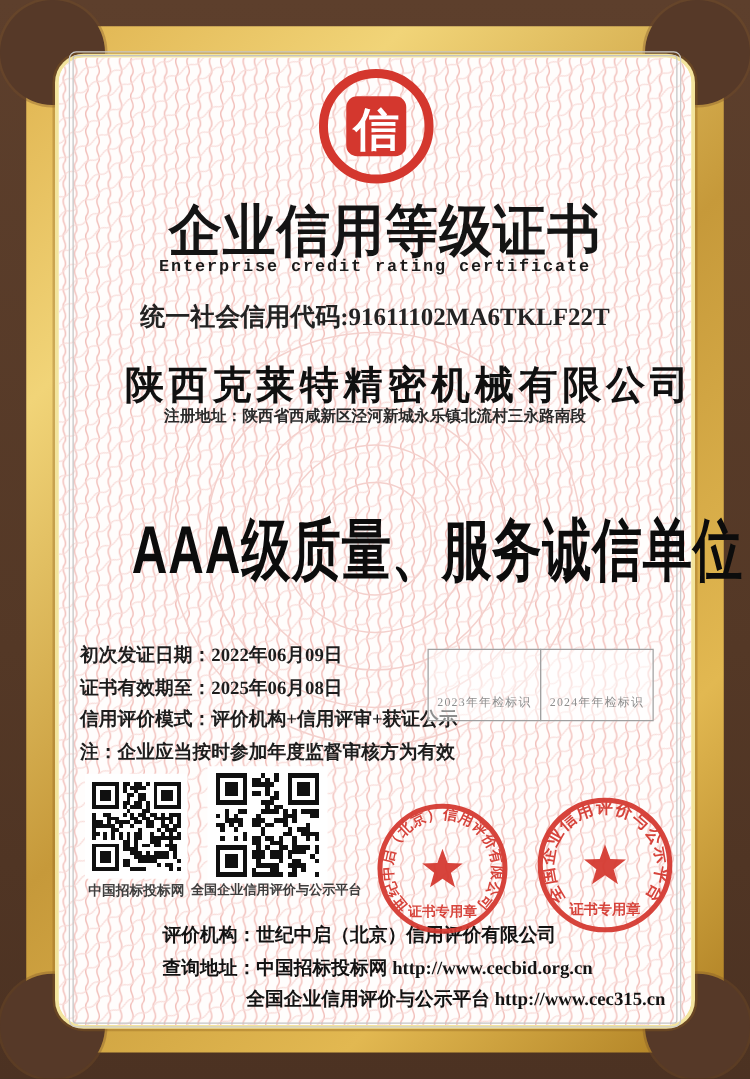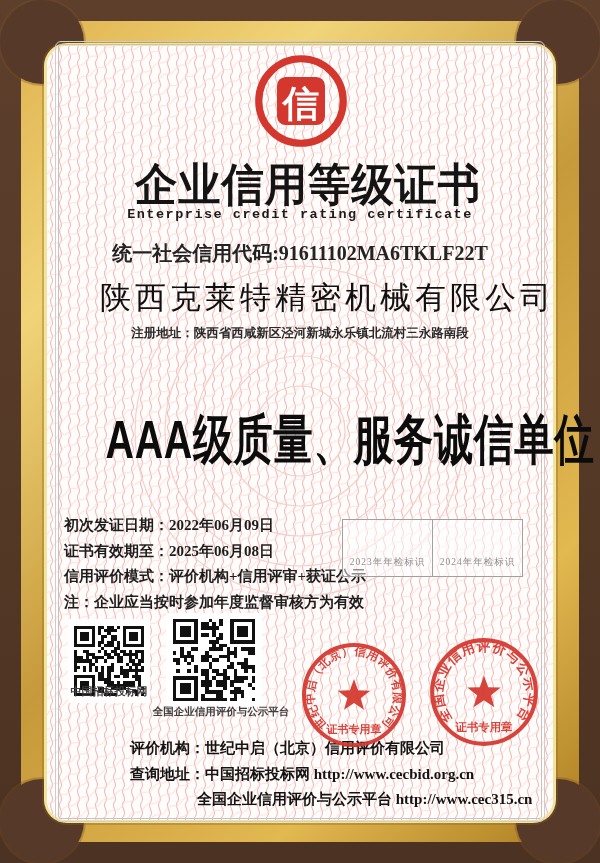--- a/index.html
+++ b/index.html
@@ -18,39 +18,39 @@
   .abs{position:absolute;left:0;right:0;text-align:center;z-index:2;}
   .hei{font-family:"Liberation Sans","DejaVu Sans",sans-serif;padding-left:15px;}
   .song{font-family:"Liberation Serif","DejaVu Serif",serif;}
   .mono{font-family:"Liberation Mono","DejaVu Sans Mono",monospace;}
 
   .top-seal{position:absolute;left:253px;top:51px;z-index:2;}
   .title{top:155px;font-size:45px;font-weight:900;color:#141414;letter-spacing:1px;}
   .title span{display:inline-block;transform:scaleX(.94);}
   .subtitle{top:207px;font-size:13.5px;font-weight:600;letter-spacing:1.5px;color:#1b1b1b;}
   .code{top:240px;font-size:20px;font-weight:600;color:#232323;}
-  .company{top:277px;font-size:31px;font-weight:400;letter-spacing:4px;color:#101010;margin-left:40px;}
+  .company{top:287px;font-size:31px;font-weight:700;letter-spacing:4px;color:#101010;margin-left:40px;}
   .address{top:325px;font-size:12.5px;font-weight:700;color:#2a2a2a;}
   .statement{top:354px;font-size:14.5px;font-weight:700;color:#222;}
   .rating{top:404px;font-size:54px;font-weight:900;color:#0c0c0c;white-space:nowrap;}
   .rating span{display:inline-block;transform:scaleX(.73);letter-spacing:1px;}
 
   .details{position:absolute;left:64px;top:513px;z-index:2;font-size:15px;font-weight:700;color:#1d1d1d;line-height:25.5px;white-space:nowrap;}
   .year-boxes{position:absolute;left:342px;top:519px;display:flex;z-index:2;}
   .year-box{width:91px;height:58px;border:1px solid #a0a0a0;background:rgba(255,255,255,.5);box-sizing:border-box;
         display:flex;align-items:flex-end;justify-content:center;padding-bottom:7px;}
   .year-box+.year-box{margin-left:-1px;}
   .year-box span{font-size:9.5px;color:#8d8d8d;letter-spacing:1px;}
 
   .qr{position:absolute;background:#fff;z-index:2;padding:4px;box-sizing:border-box;}
   .qr svg{display:block;width:100%;height:100%;}
   .qr1{left:68px;top:619px;width:82px;height:84px;}
   .qr2{left:166px;top:613px;width:96px;height:94px;}
   .qr-label{position:absolute;z-index:2;text-align:center;font-weight:700;color:#3e3e3e;}
-  .qr-label1{left:58px;top:684px;width:102px;font-size:11px;}
+  .qr-label1{left:58px;top:705px;width:102px;font-size:11px;}
   .qr-label2{left:152px;top:705px;width:138px;font-size:10.5px;}
 
   .stamp{position:absolute;z-index:4;opacity:.93;}
   .stamp1{left:299px;top:640px;}
   .stamp2{left:427px;top:635px;}
 
   .footer-line{position:absolute;z-index:3;font-size:15px;font-weight:700;color:#131313;white-space:nowrap;}
   .f-agency{left:130px;top:739px;}
   .f-query{left:130px;top:765px;text-align:right;}
   .f-platform{left:197px;top:790px;}

